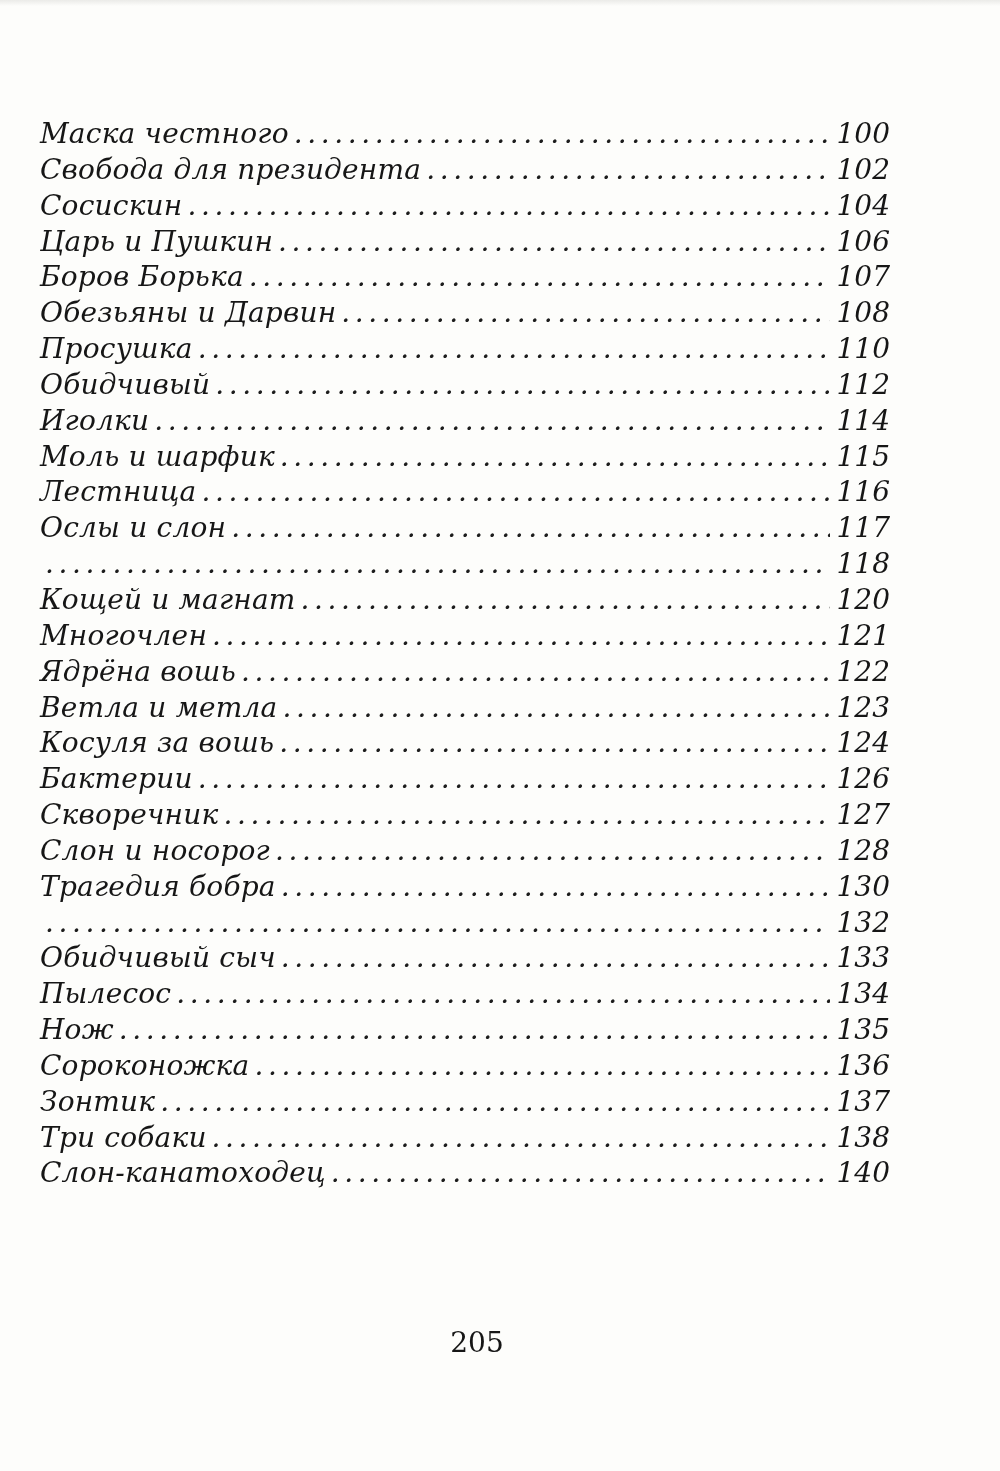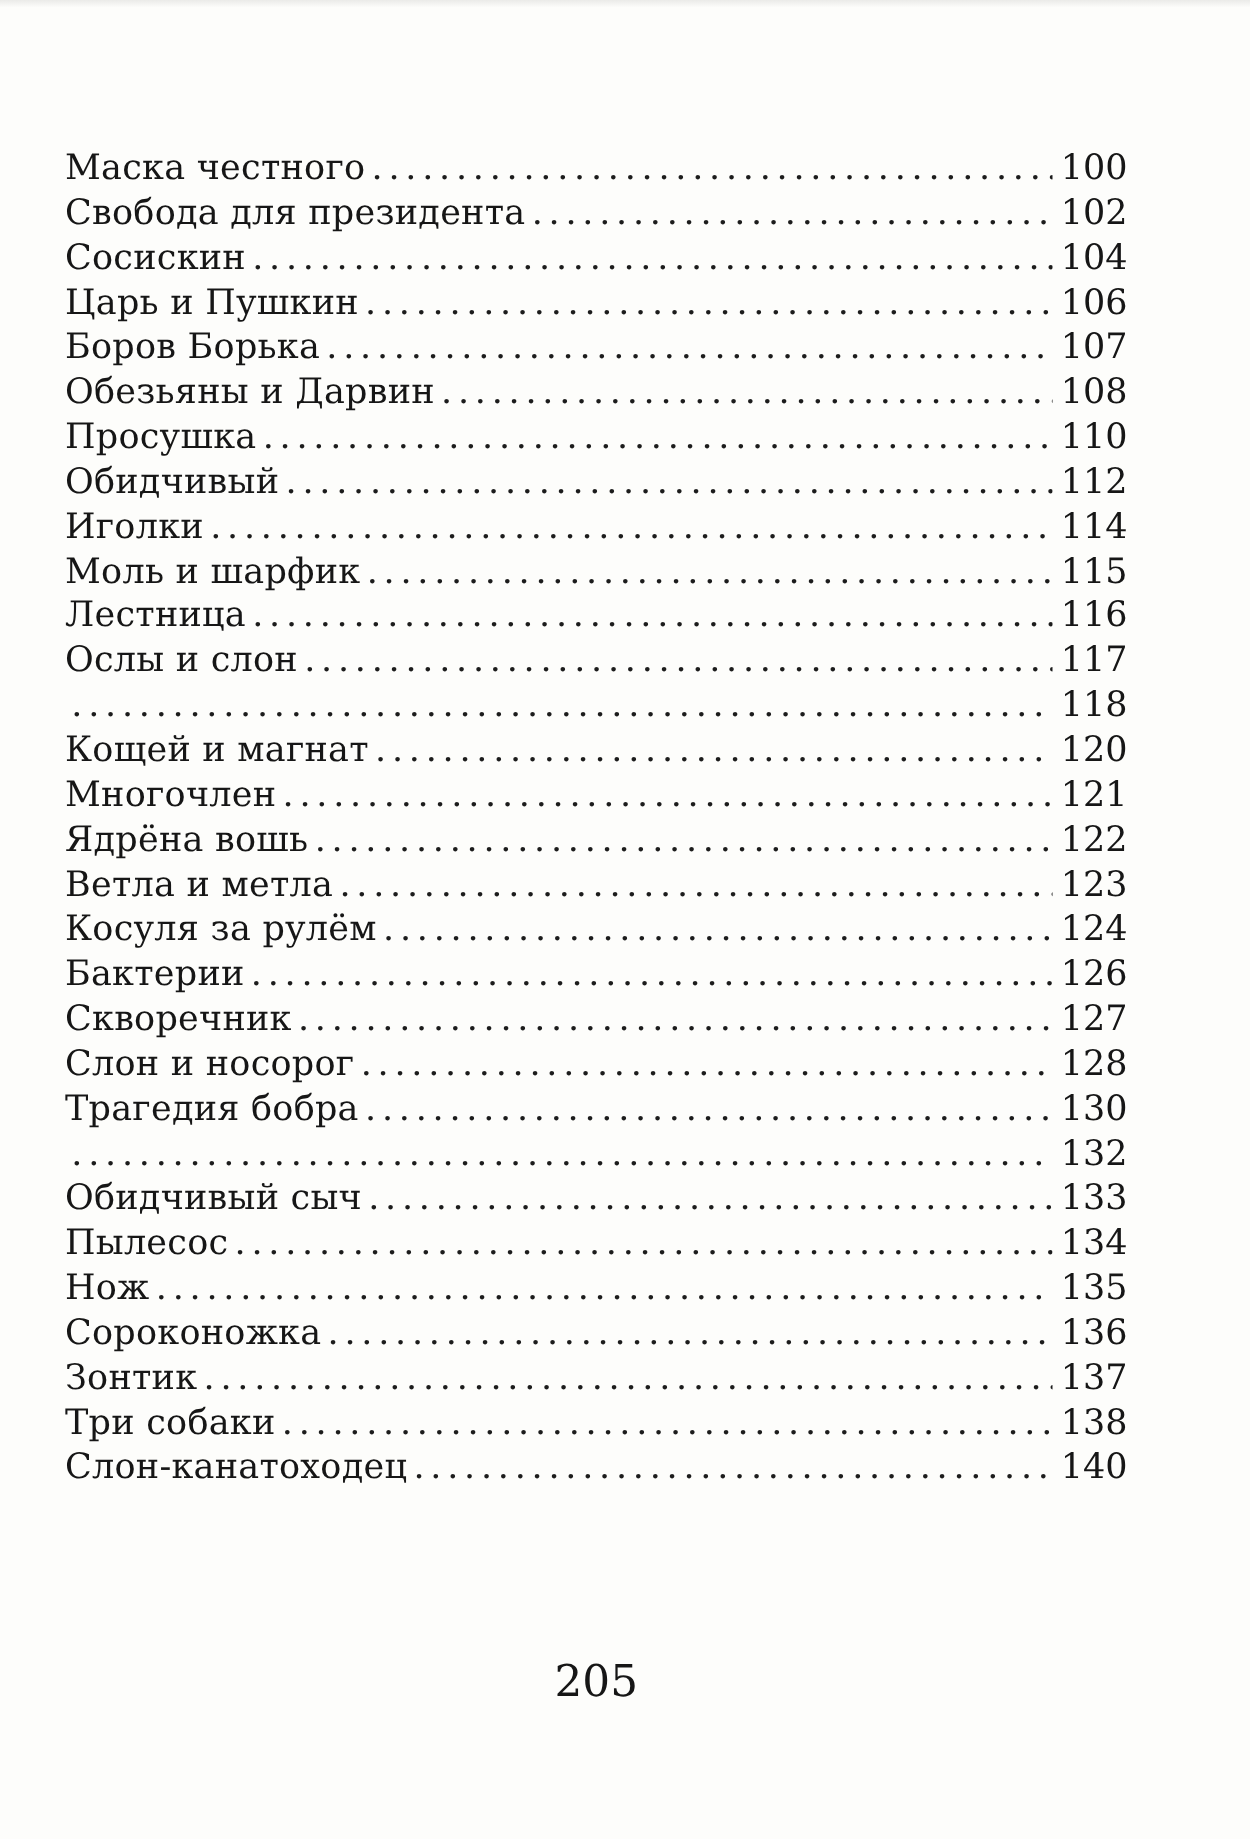--- a/index.html
+++ b/index.html
@@ -19,23 +19,24 @@
   
   .scan-edge {
     position: absolute;
     top: 0; left: 0;
     width: 100%;
     height: 6px;
     background: linear-gradient(to bottom, rgba(180,180,175,0.25), rgba(255,255,255,0));
   }
   .toc {
     position: absolute;
-    left: 52px;
+    left: 40px;
     top: 117px;
     width: 850px;
+    font-style: italic;
   }
   .toc-row {
     display: flex;
     align-items: baseline;
     height: 35.85px;
     white-space: nowrap;
     font-size: 28px;
   }
   .toc-title {
     flex: 0 0 auto;
@@ -52,21 +53,21 @@
   .toc-page {
     flex: 0 0 auto;
     text-align: center;
   }
   .page-footer {
     position: absolute;
     left: 52px;
     top: 1326px;
     width: 850px;
     text-align: center;
-    font-size: 35px;
+    font-size: 28px;
   }
 </style>
 </head>
 <body>
 
 <div class="scan-edge"></div>
 
 <div class="toc" id="toc-list">
   <div class="toc-row">
     <span class="toc-title">Маска честного</span>
@@ -163,21 +164,21 @@
     <span class="toc-page">122</span>
   </div>
 
   <div class="toc-row">
     <span class="toc-title">Ветла и метла</span>
     <span class="toc-dots" aria-hidden="true">................................................................................................................................................................</span>
     <span class="toc-page">123</span>
   </div>
 
   <div class="toc-row">
-    <span class="toc-title">Косуля за рулём</span>
+    <span class="toc-title">Косуля за вошь</span>
     <span class="toc-dots" aria-hidden="true">................................................................................................................................................................</span>
     <span class="toc-page">124</span>
   </div>
 
   <div class="toc-row">
     <span class="toc-title">Бактерии</span>
     <span class="toc-dots" aria-hidden="true">................................................................................................................................................................</span>
     <span class="toc-page">126</span>
   </div>
 

